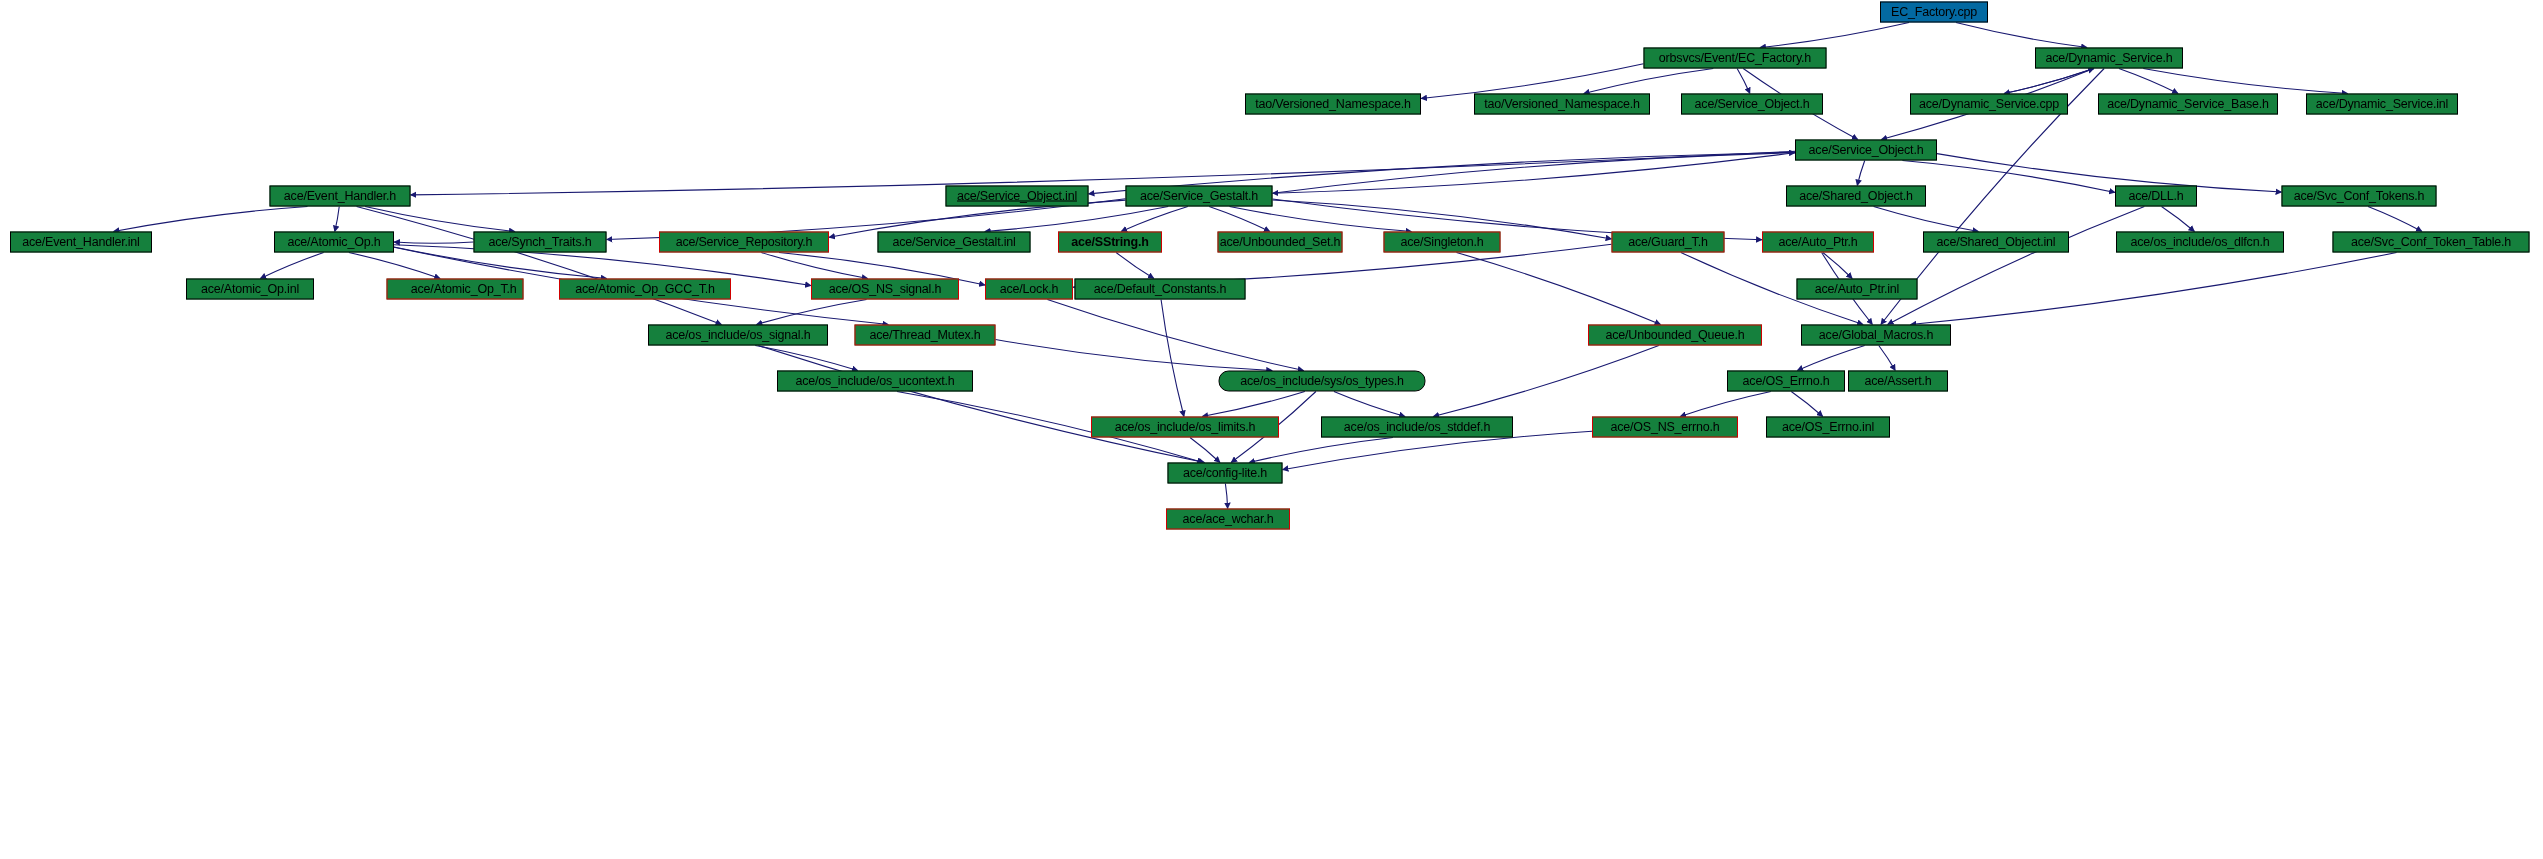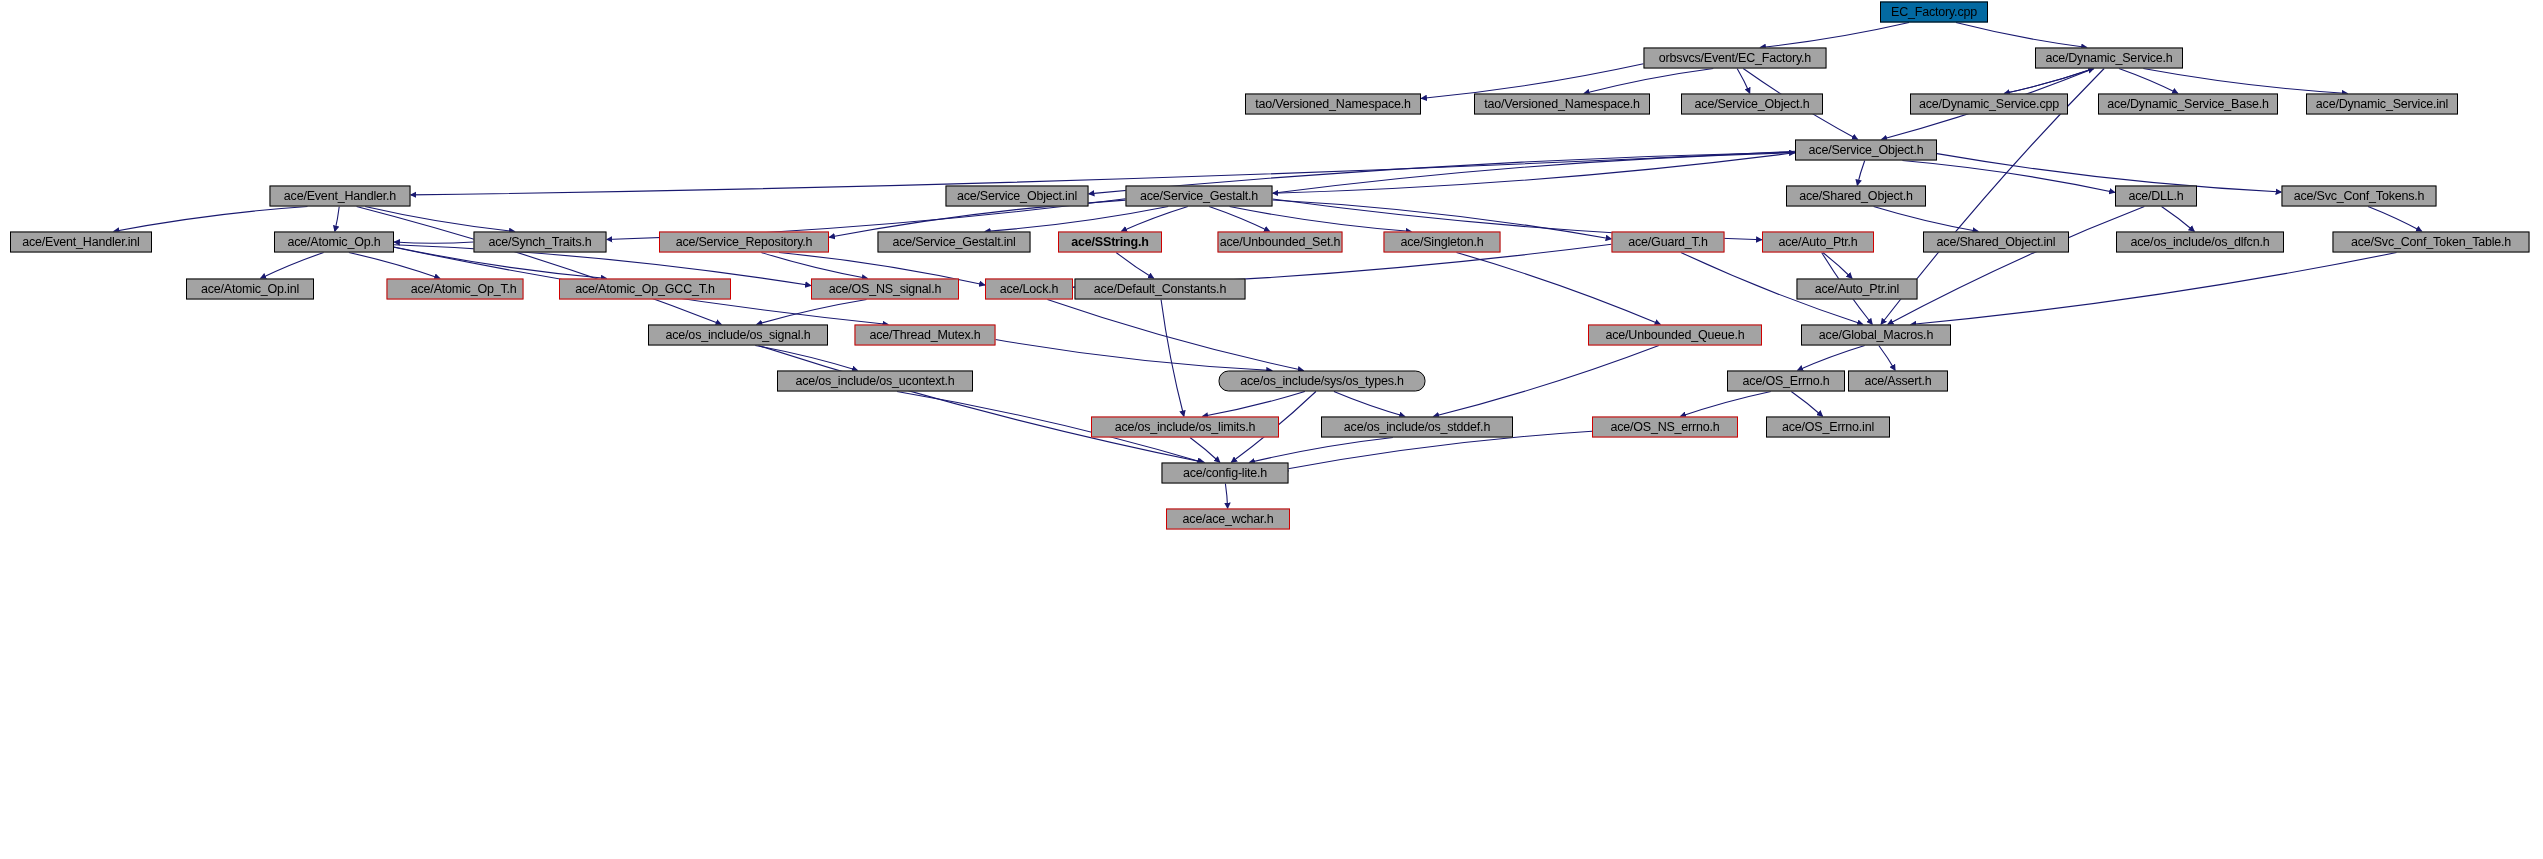--- a/index.html
+++ b/index.html
@@ -10,21 +10,21 @@
     height:859px;
     background:#ffffff;
     font-family:"Liberation Sans", sans-serif;
     overflow:hidden;
   }
   #edges{position:absolute;left:0;top:0;width:2543px;height:859px;}
   .node{
     position:absolute;
     box-sizing:border-box;
     border:1px solid #000000;
-    background:#a3a3a3;
+    background:#15803d;
     color:#000000;
     font-size:12.5px;
     line-height:1;
     white-space:nowrap;
     display:flex;
     align-items:center;
     justify-content:center;
     padding:0 6px;
     height:21px;
     transform:translate(-50%,-50%);
@@ -143,21 +143,21 @@
       </div>
       <div class="node" style="left: 2382px; top: 104px; width: 152px;">
         <span>ace/Dynamic_Service.inl</span>
       </div>
       <div class="node" style="left: 1866px; top: 150px; width: 142px;">
         <span>ace/Service_Object.h</span>
       </div>
       <div class="node" style="left: 340px; top: 196px; width: 141px;">
         <span>ace/Event_Handler.h</span>
       </div>
-      <div class="node" style="left: 1017px; top: 196px; width: 143px;">
+      <div class="node" style="left: 1017px; top: 196px; width: 143px; text-decoration: underline;">
         <span>ace/Service_Object.inl</span>
       </div>
       <div class="node" style="left: 1199px; top: 196px; width: 147px;">
         <span>ace/Service_Gestalt.h</span>
       </div>
       <div class="node" style="left: 1856px; top: 196px; width: 140px;">
         <span>ace/Shared_Object.h</span>
       </div>
       <div class="node" style="left: 2156px; top: 196px; width: 82px;">
         <span>ace/DLL.h</span>
@@ -254,20 +254,20 @@
       </div>
       <div class="node" style="left: 1417px; top: 427px; width: 192px;">
         <span>ace/os_include/os_stddef.h</span>
       </div>
       <div class="node red" style="left: 1665px; top: 427px; width: 146px;">
         <span>ace/OS_NS_errno.h</span>
       </div>
       <div class="node" style="left: 1828px; top: 427px; width: 124px;">
         <span>ace/OS_Errno.inl</span>
       </div>
-      <div class="node" style="left: 1225px; top: 473px; width: 127px;">
+      <div class="node" style="left: 1225px; top: 473px; width: 115px;">
         <span>ace/config-lite.h</span>
       </div>
       <div class="node red" style="left: 1228px; top: 519px; width: 124px;">
         <span>ace/ace_wchar.h</span>
       </div>
     </div>
 </div>
 
 </body></html>

